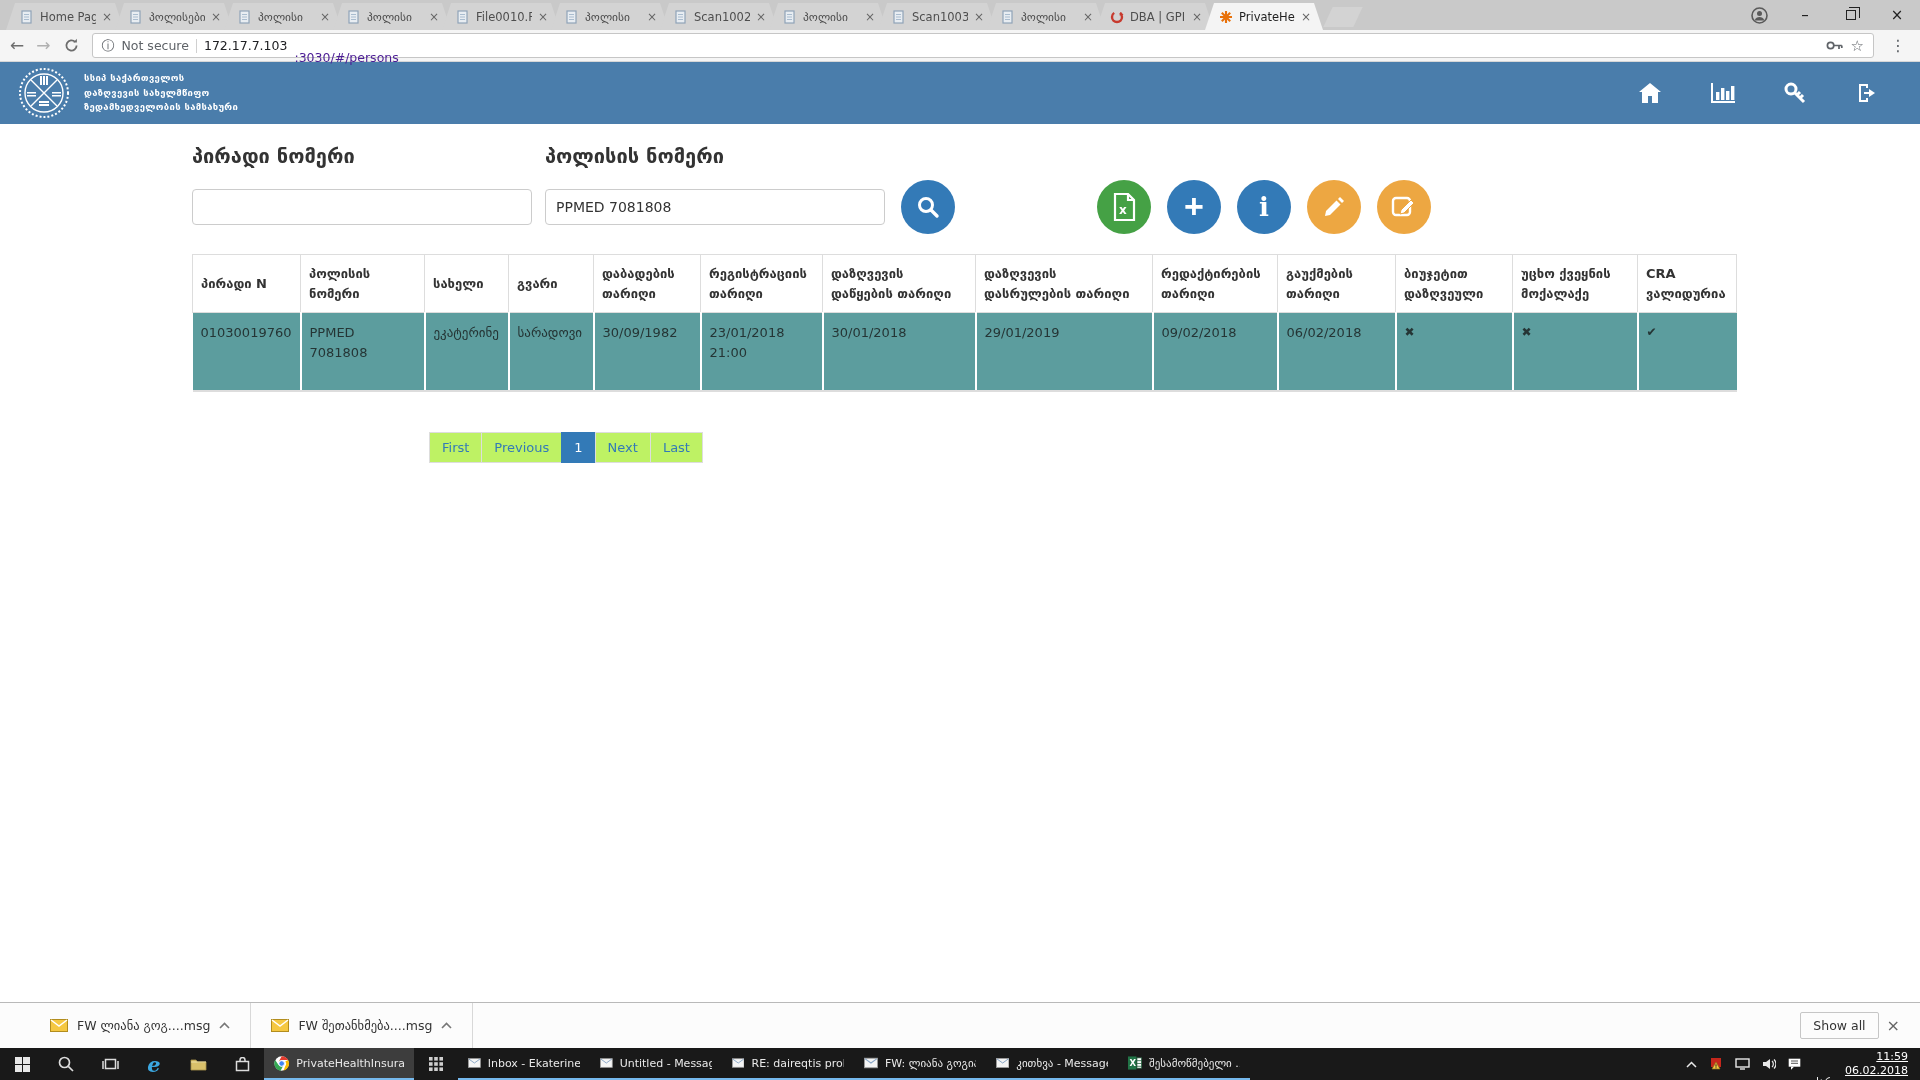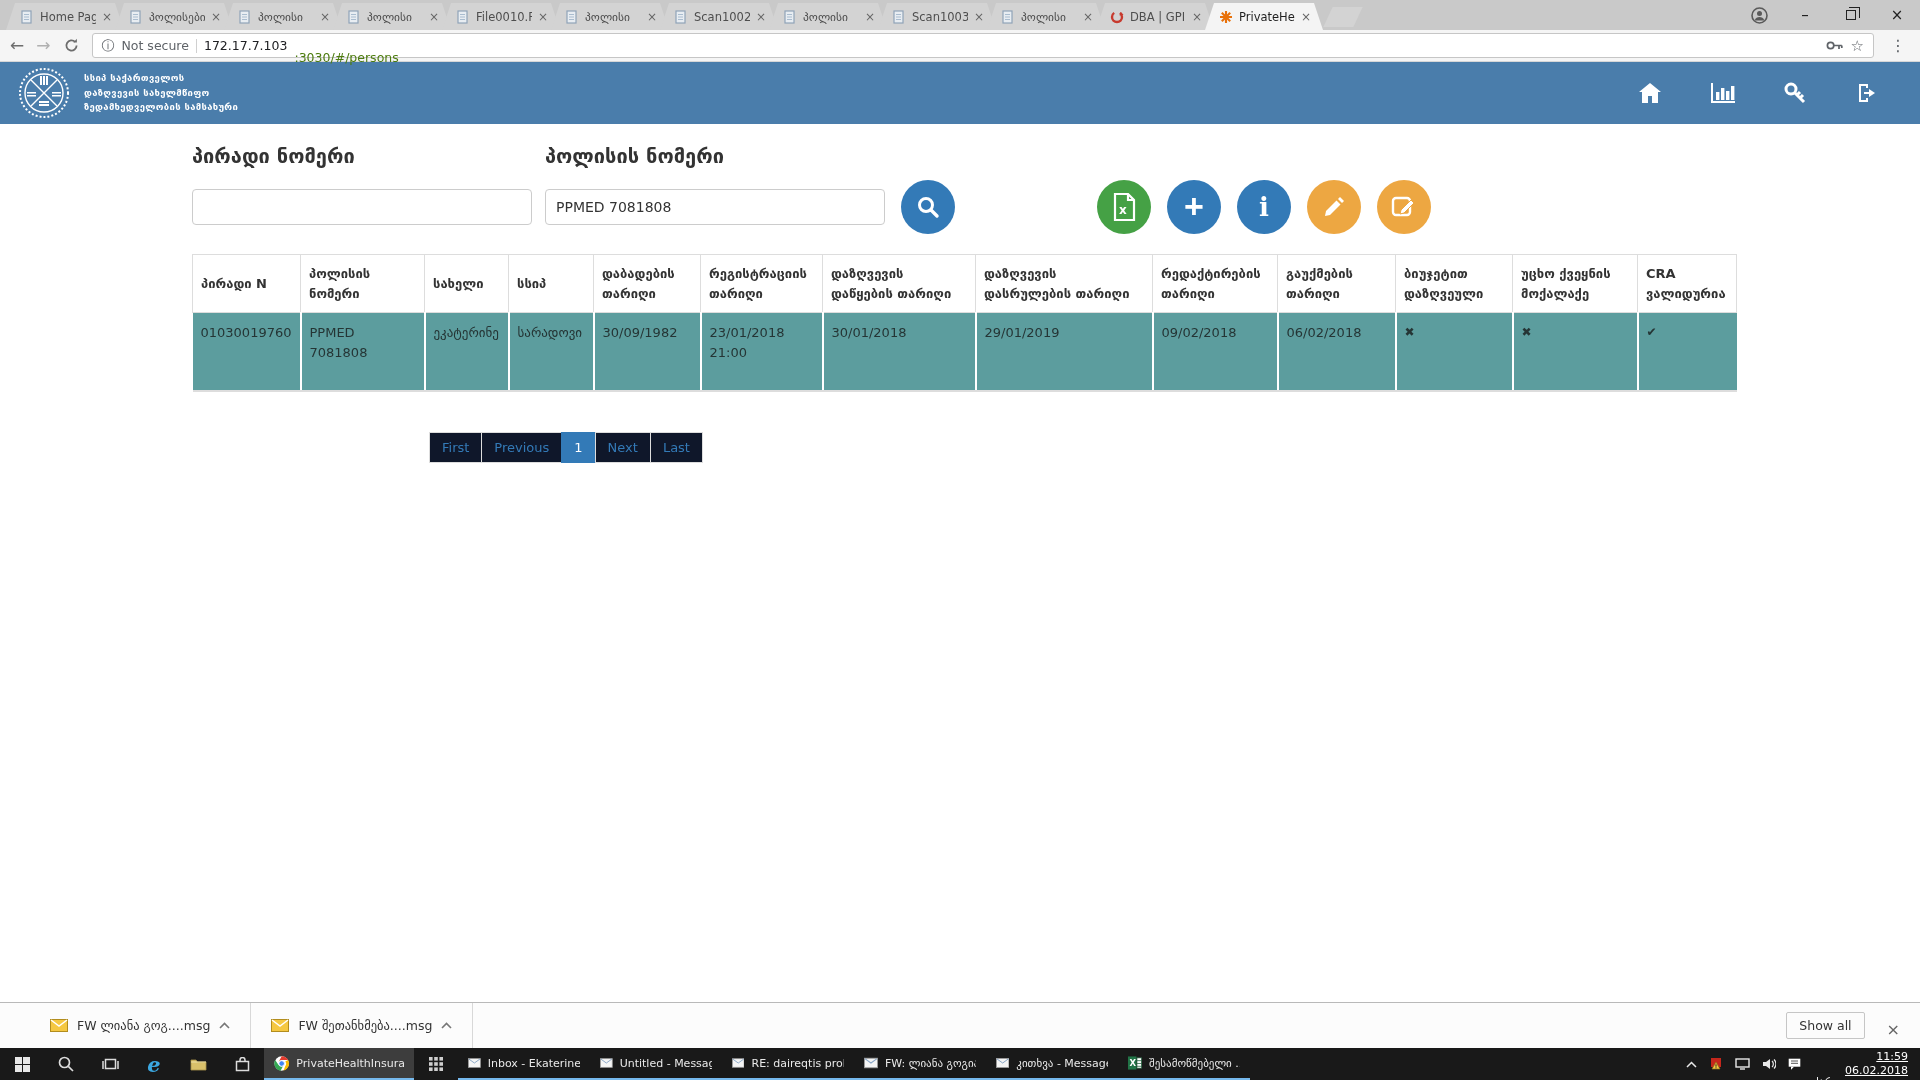--- a/index.html
+++ b/index.html
@@ -23,21 +23,21 @@
 
   
   .toolbar { height:32px; background:#f5f5f5; border-bottom:1px solid #d7d7d7; display:flex; align-items:center; padding:0 10px; gap:12px; }
   .navglyph { color:#6d6d6d; font-size:17px; line-height:1; }
   .navglyph.dim { color:#b0b0b0; }
   .omnibox { flex:1; height:25px; background:#fff; border:1px solid #c6c6c6; border-radius:3px; display:flex; align-items:center; padding:0 9px; gap:7px; font-size:12.5px; }
   .sec-ico { color:#5f6368; font-size:13px; }
   .sec-label { color:#5f6368;text-align:center; }
   .omni-divider { width:1px; height:14px; background:#d0d0d0; }
   .url-host { color:#202124; }
-  .url-rest { color:#4d7c0f;margin-top:24px; }
+  .url-rest { color:#4c1d95;margin-top:24px; }
   .omni-spacer { flex:1; }
   .star { color:#5f6368; font-size:15px; }
   .menu-dots { color:#5f6368; font-size:16px; padding:0 4px; }
 
   
   .appheader { height:62px; background:#4a7dab; display:flex; align-items:center; padding:0 26px 0 18px; gap:14px; }
   .orgtext { color:#fff; font-size:9.5px; line-height:1.55; font-weight:bold; letter-spacing:.3px; }
   .hdr-spacer { flex:1; }
   .hdr-icons { display:flex; align-items:center; gap:48px; padding-right:14px; }
   .hdr-icons svg { display:block; }
@@ -61,28 +61,28 @@
 
   
   table.grid { border-collapse:collapse; table-layout:fixed; width:1544px; margin-top:20px; font-size:13px; }
   table.grid thead td { border:1px solid #ddd; padding:9px 8px; font-weight:bold; color:#333; vertical-align:middle; line-height:1.5; }
   table.grid tbody td { background:#5c9d9e; color:#253535; padding:10px 8px 28px 8px; border-right:2px solid #fff; border-bottom:2px solid #ddd; vertical-align:top; line-height:1.5; }
   table.grid tbody td:last-child { border-right:none; }
   .boolmark { font-size:12px; font-weight:bold; color:#223; }
 
   
   .pagination { display:inline-flex; margin:40px 0 0 238px; }
-  .page-btn { border:1px solid #ddd; background:#0f172a; color:#337ab7; font-size:13px; padding:7px 12px; margin-left:-1px; cursor:pointer; font-family:"DejaVu Sans",sans-serif; }
+  .page-btn { border:1px solid #ddd; background:#bef264; color:#337ab7; font-size:13px; padding:7px 12px; margin-left:-1px; cursor:pointer; font-family:"DejaVu Sans",sans-serif; }
   .page-btn.active { background:#337ab7; border-color:#337ab7; color:#fff; }
 
   
   .downloadbar { position:absolute; left:0; right:0; bottom:32px; height:46px; background:#fcfcfc; border-top:1px solid #b9b9b9; display:flex; align-items:center; padding-left:30px; font-size:12.5px; color:#333; }
   .dl-item { display:flex; align-items:center; gap:9px; padding:0 20px; height:100%; cursor:pointer; }
   .dl-sep { width:1px; height:100%; background:#d8d8d8; }
-  .dl-right { margin-left:auto; display:flex; align-items:flex-end; gap:22px; padding-right:20px; }
+  .dl-right { margin-left:auto; display:flex; align-items:center; gap:8px; padding-right:20px; }
   .showall { border:1px solid #c6c6c6; background:#fcfcfc; border-radius:2px; font-size:12.5px; padding:5px 12px; color:#333; font-family:"DejaVu Sans",sans-serif; cursor:pointer; }
   .dl-close { color:#666; font-size:16px; cursor:pointer; }
 
   
   .taskbar { position:absolute; left:0; right:0; bottom:0; height:32px; background:#191919; display:flex; align-items:stretch; }
   .tb-btn { width:44px; display:grid; place-items:center; }
   .tb-app { display:flex; align-items:center; gap:7px; padding:0 10px; max-width:132px; border-bottom:2px solid #76b9ed; cursor:pointer; }
   .tb-app .lbl { color:#e9e9e9; font-size:11px; white-space:nowrap; overflow:hidden; }
   .tb-chrome { background:#3d3d3d; max-width:150px; }
   .tray { margin-left:auto; display:flex; align-items:center; gap:12px; padding-right:12px; color:#fff; }
@@ -332,21 +332,21 @@
           <col style="width:118px">
           <col style="width:117px">
           <col style="width:125px">
           <col style="width:99px">
       </colgroup>
       <thead>
         <tr>
           <td>პირადი N</td>
           <td>პოლისის ნომერი</td>
           <td>სახელი</td>
-          <td>სსიპ</td>
+          <td>გვარი</td>
           <td>დაბადების თარიღი</td>
           <td>რეგისტრაციის თარიღი</td>
           <td>დაზღვევის დაწყების თარიღი</td>
           <td>დაზღვევის დასრულების თარიღი</td>
           <td>რედაქტირების თარიღი</td>
           <td>გაუქმების თარიღი</td>
           <td>ბიუჯეტით დაზღვეული</td>
           <td>უცხო ქვეყნის მოქალაქე</td>
           <td>CRA ვალიდურია</td>
         </tr>

